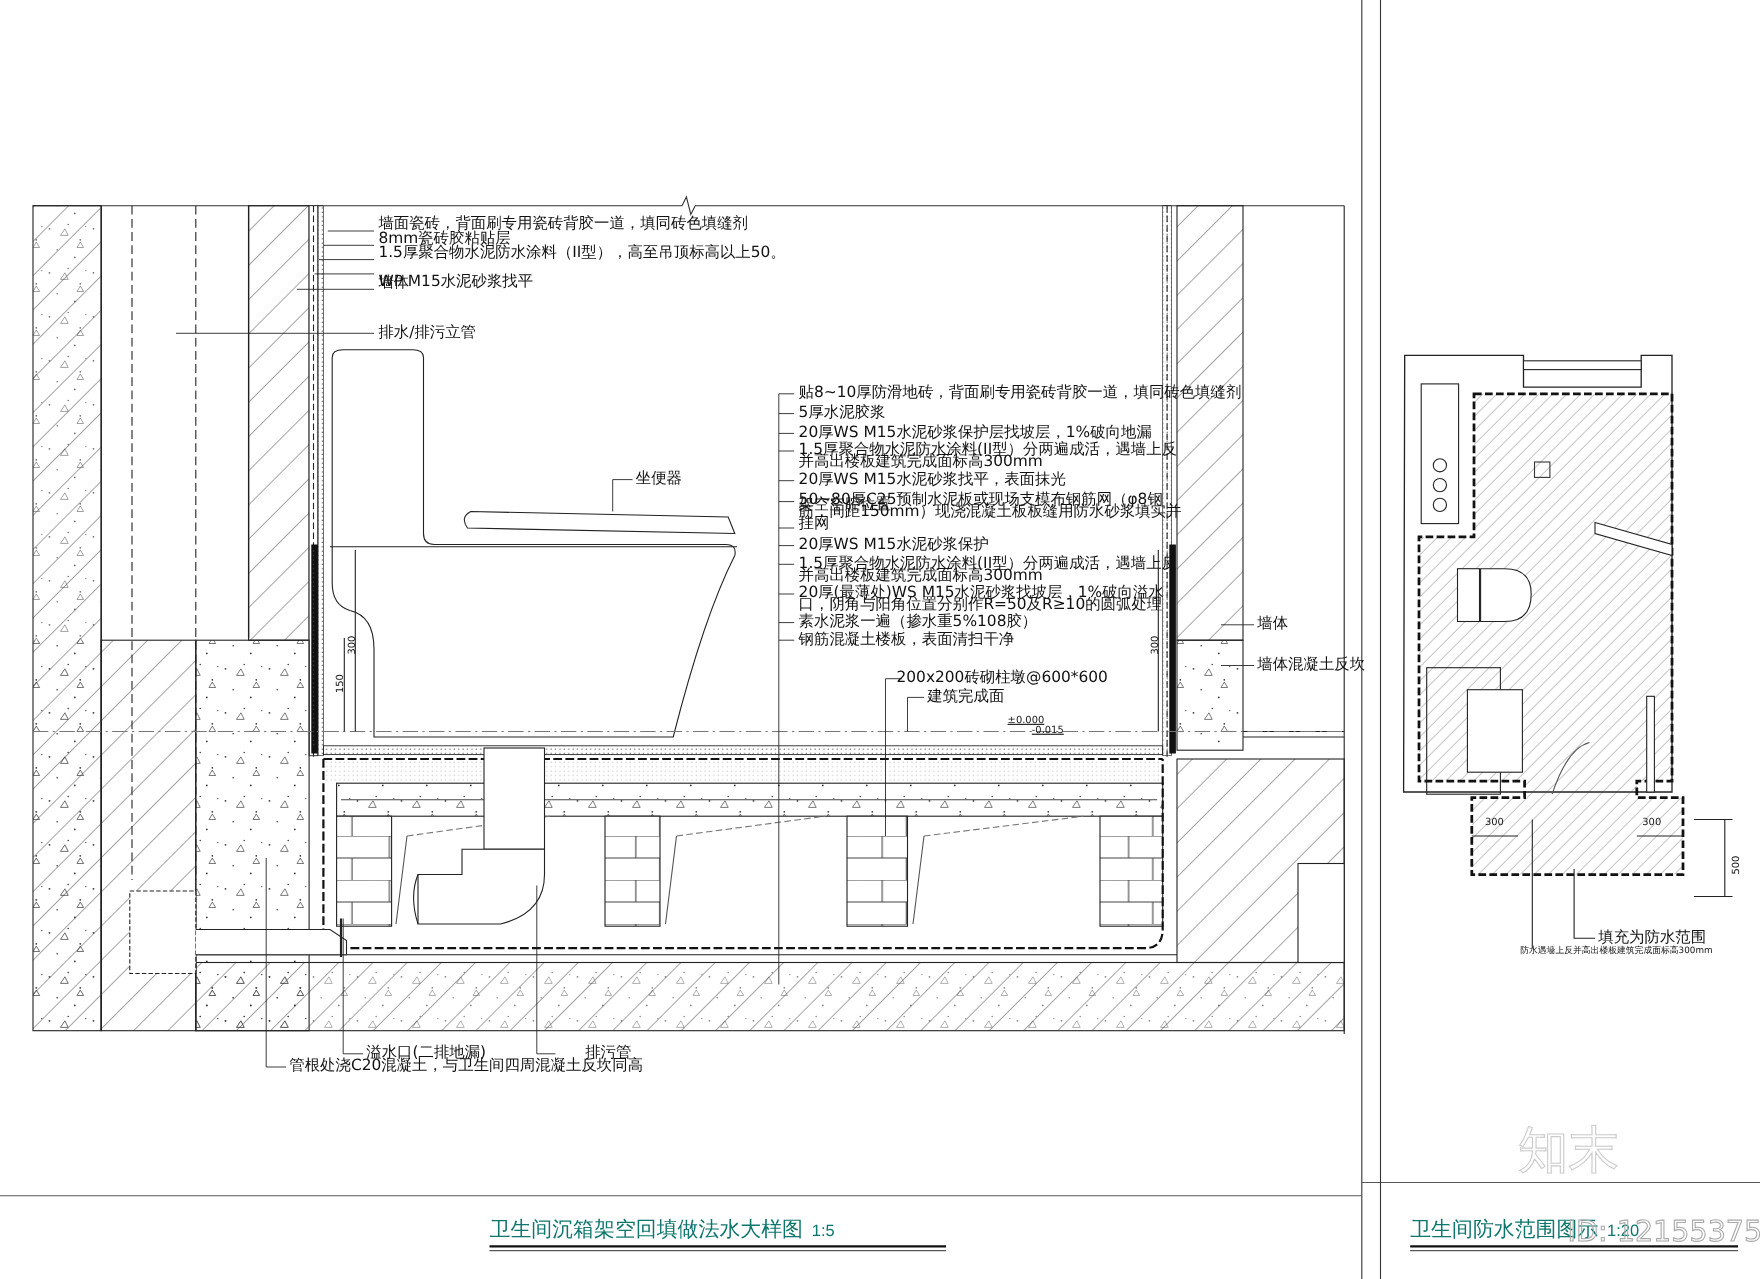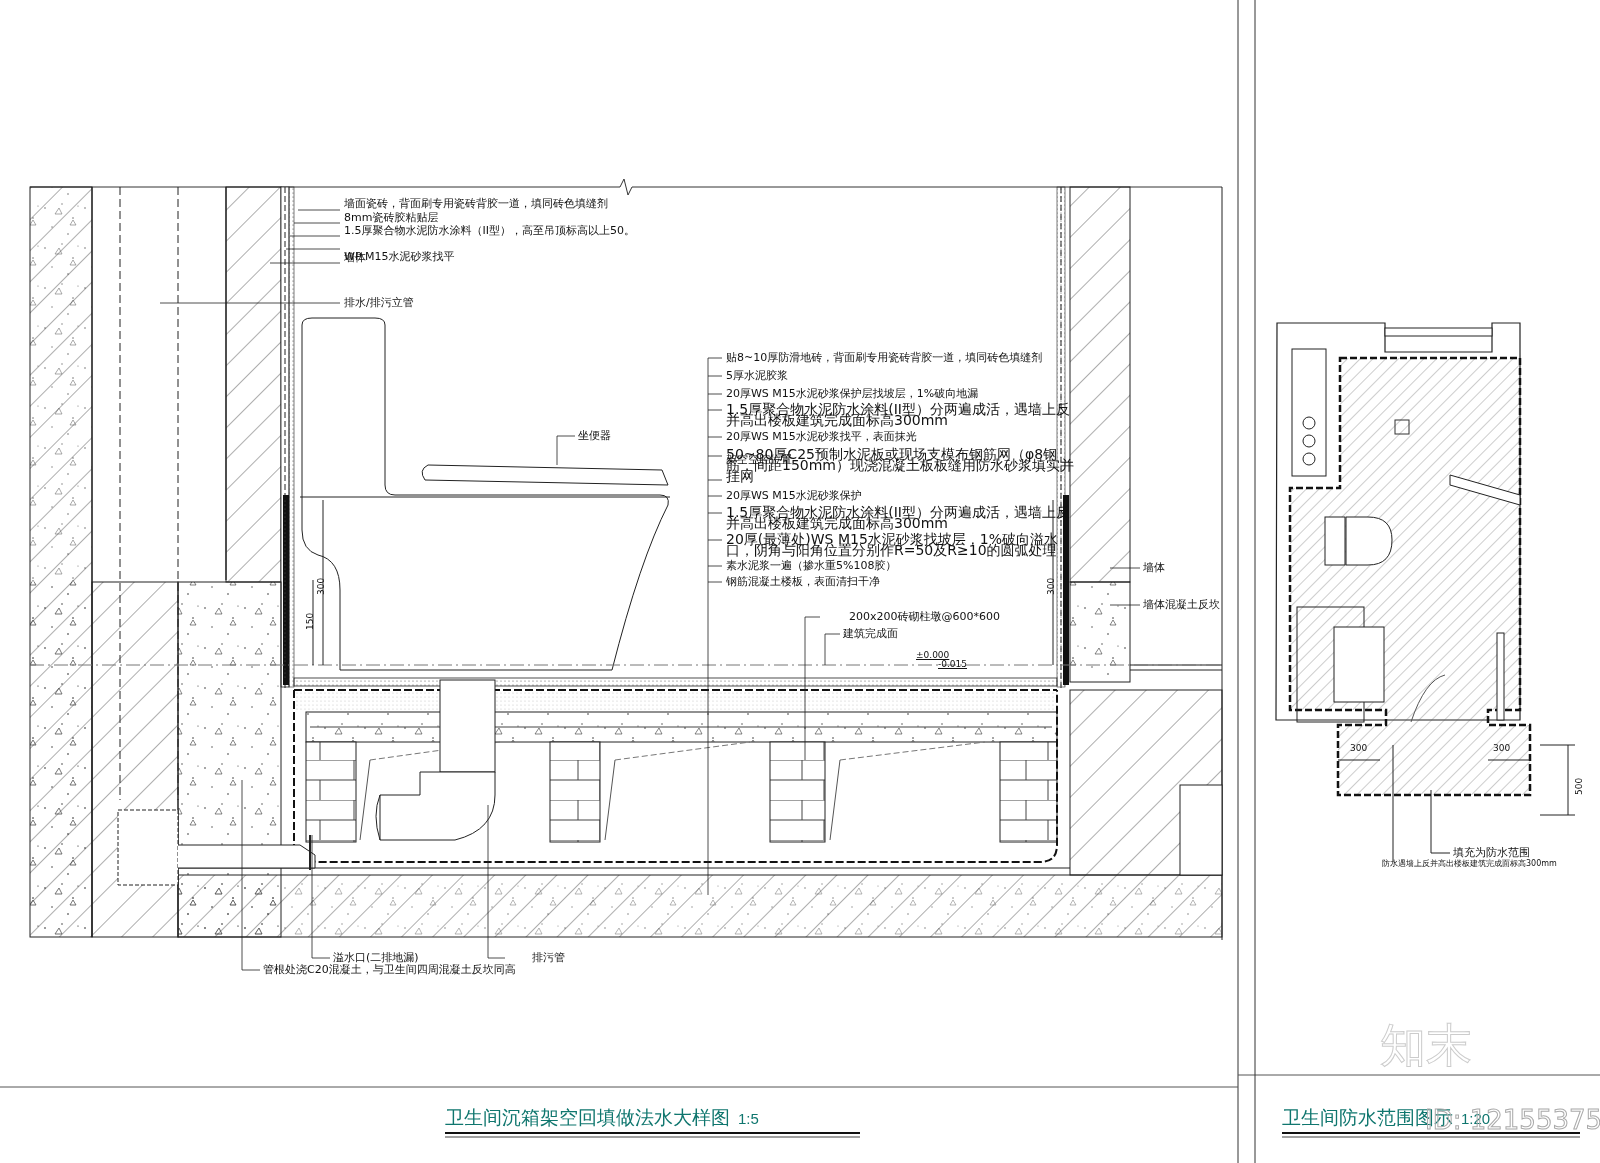--- a/index.html
+++ b/index.html
@@ -1,19 +1,19 @@
 <!DOCTYPE html>
 <html><head>
 <meta charset="utf-8">
 <style>
   html, body { margin:0; padding:0; background:#ffffff; }
   body { width:1600px; height:1163px; position:relative; overflow:hidden;
          font-family:"DejaVu Sans", sans-serif; color:#111; }
   svg { position:absolute; left:0; top:0; }
-  .lbl { position:absolute; font-size:11px; line-height:11px; white-space:nowrap; color:#111; }
+  .lbl { position:absolute; font-size:14px; line-height:11px; white-space:nowrap; color:#111; }
   .lbl2 { position:absolute; font-size:14px; line-height:11px; color:#111; width:350px; }
   .title { position:absolute; font-family:Liberation Sans, sans-serif; font-size:19px; color:#0f766e; white-space:nowrap; }
   .title-scale { font-size:15px; margin-left:8px; }
   .dim { position:absolute; font-size:9px; color:#111; white-space:nowrap; }
   .vtext { transform:rotate(-90deg); transform-origin:left top; }
   .wm { position:absolute; font-size:46px; color:rgba(0,0,0,0); -webkit-text-stroke:1px #ccc; white-space:nowrap; }
   .id { position:absolute; font-size:26px; color:rgba(0,0,0,0); -webkit-text-stroke:1px #aaa; white-space:nowrap; }
 </style>
 </head>
 <body>
@@ -219,21 +219,21 @@
   <div class="lbl" style="left:726px;top:388px;">20厚WS M15水泥砂浆保护层找坡层，1%破向地漏</div>
   <div class="lbl2" style="left:726px;top:404px;">1.5厚聚合物水泥防水涂料(II型）分两遍成活，遇墙上反并高出楼板建筑完成面标高300mm</div>
   <div class="lbl" style="left:726px;top:431px;">20厚WS M15水泥砂浆找平，表面抹光</div>
   <div class="lbl2" style="left:726px;top:449px;">50~80厚C25预制水泥板或现场支模布钢筋网（φ8钢筋，间距150mm）现浇混凝土板板缝用防水砂浆填实并挂网</div>
   <div class="lbl" style="left:726px;top:454px;">架空空腔位置</div>
   <div class="lbl" style="left:726px;top:490px;">20厚WS M15水泥砂浆保护</div>
   <div class="lbl2" style="left:726px;top:507px;">1.5厚聚合物水泥防水涂料(II型）分两遍成活，遇墙上反并高出楼板建筑完成面标高300mm</div>
   <div class="lbl2" style="left:726px;top:534px;">20厚(最薄处)WS M15水泥砂浆找坡层，1%破向溢水口，阴角与阳角位置分别作R=50及R≥10的圆弧处理</div>
   <div class="lbl" style="left:726px;top:560px;">素水泥浆一遍（掺水重5%108胶）</div>
   <div class="lbl" style="left:726px;top:576px;">钢筋混凝土楼板，表面清扫干净</div>
-  <div class="lbl" style="left:849px;top:611px;">200x200砖砌柱墩@600*600</div>
+  <div class="lbl" style="left:815px;top:611px;">200x200砖砌柱墩@600*600</div>
   <div class="lbl" style="left:843px;top:628px;">建筑完成面</div>
   <div class="dim" style="left:916px;top:650px;text-decoration:underline;">±0.000</div>
   <div class="dim" style="left:938px;top:659px;text-decoration:underline;">-0.015</div>
 </div>
 
 <div>
   <div class="lbl" style="left:1143px;top:562px;">墙体</div>
   <div class="lbl" style="left:1143px;top:599px;">墙体混凝土反坎</div>
 </div>
 

